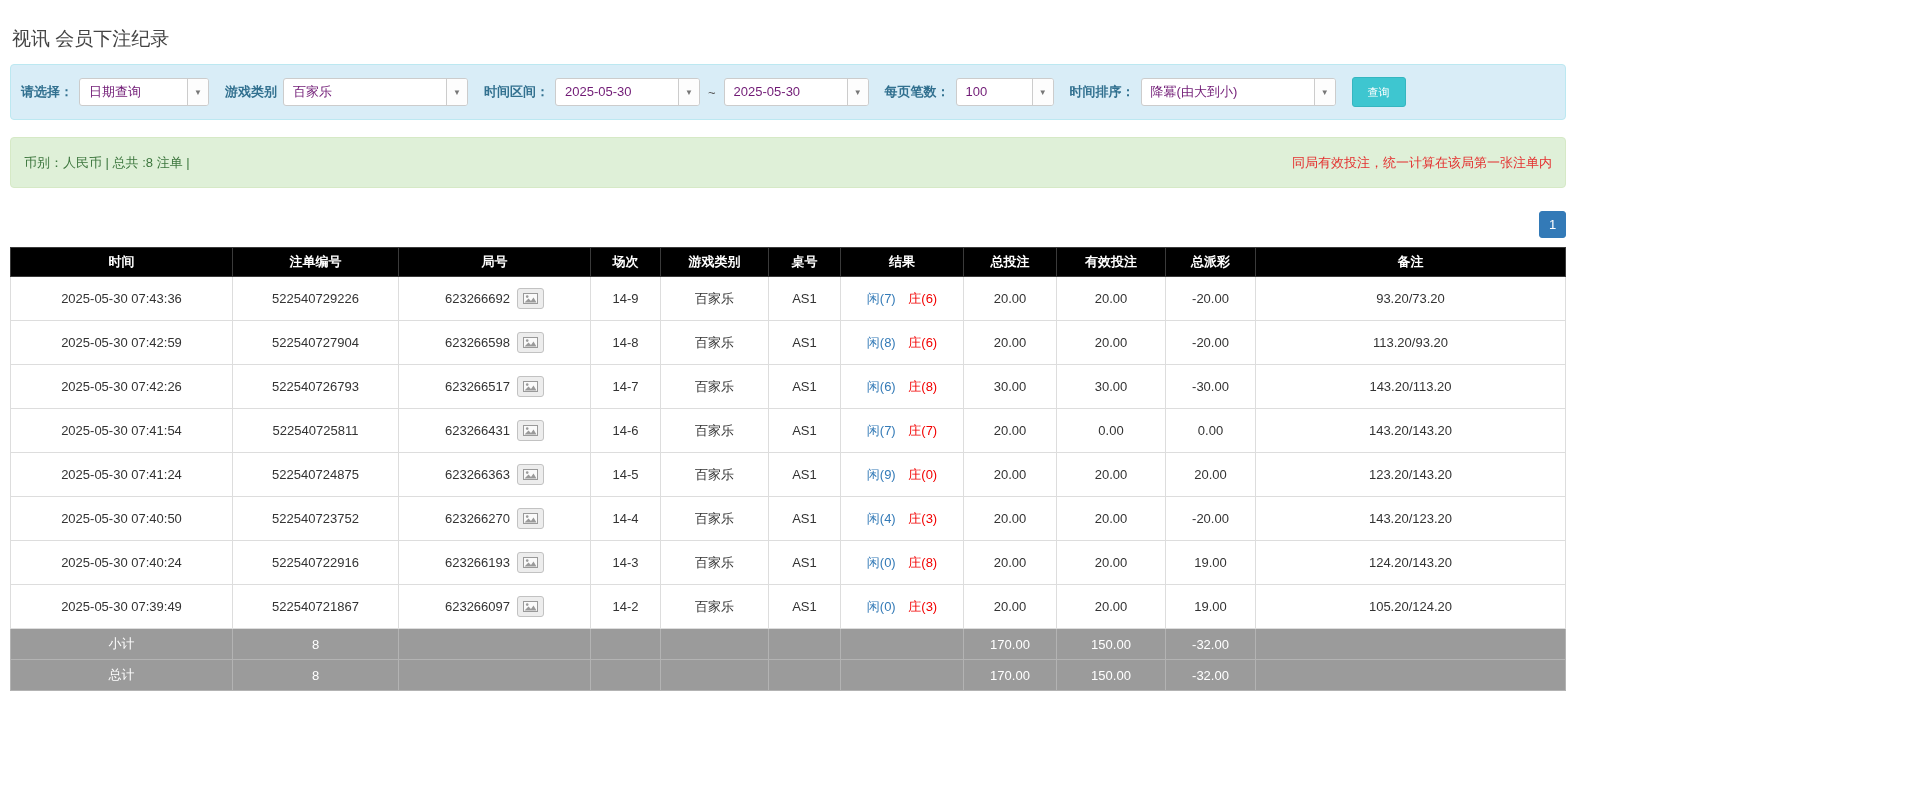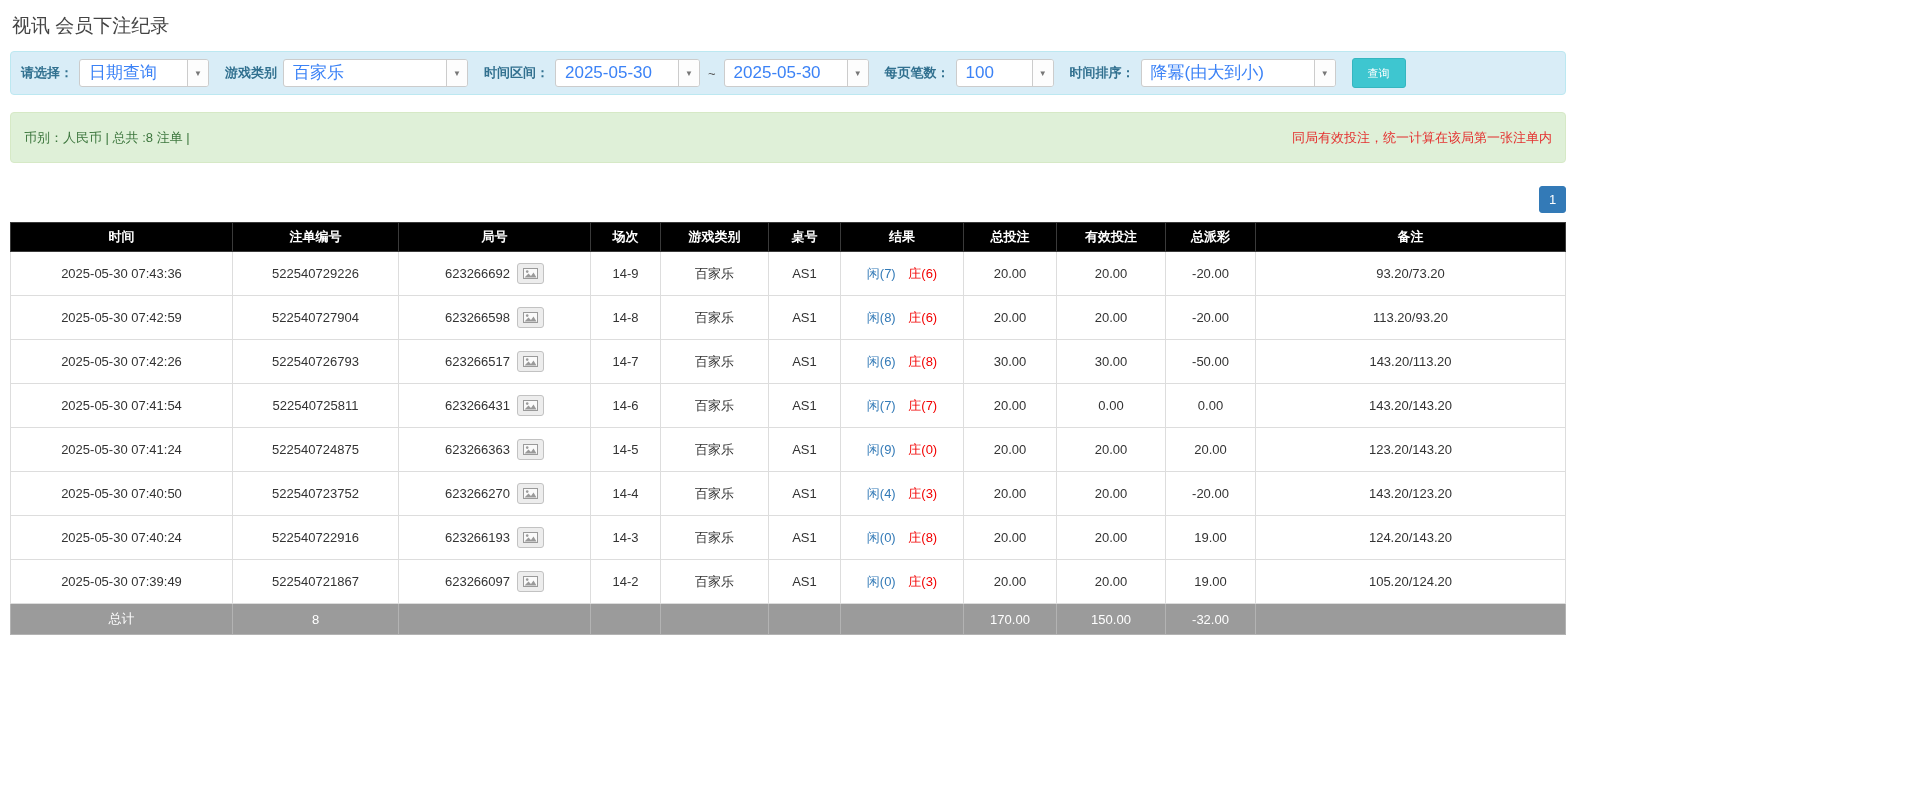--- a/index.html
+++ b/index.html
@@ -1,34 +1,34 @@
 <!DOCTYPE html>
 <html><head>
 <meta charset="utf-8">
 <style>
   * { box-sizing: border-box; margin: 0; padding: 0; }
   html, body { width: 1906px; height: 791px; background: #fff; overflow: hidden; }
   body { font-family: "Liberation Sans", "DejaVu Sans", sans-serif; font-size: 13px; color: #333; }
 
   .container { width: 1556px; margin-left: 10px; }
 
-  .page-title { font-size: 19px; font-weight: 500; color: #444; padding: 13px 0 12px 2px; }
+  .page-title { font-size: 19px; font-weight: 500; color: #444; padding: 26px 0 12px 2px; }
 
   
   .filter-bar {
     background: #d9edf7; border: 1px solid #bce8f1; border-radius: 4px;
-    height: 44px; display: flex; align-items: center; padding: 0 10px; gap: 6px;
+    height: 56px; display: flex; align-items: center; padding: 0 10px; gap: 6px;
   }
   .filter-label { color: #31708f; font-weight: bold; font-size: 13px; margin-left: 10px; white-space: nowrap; }
   .filter-label:first-child { margin-left: 0; }
   .select {
     display: flex; align-items: stretch; background: #fff; border: 1px solid #ccc;
     border-radius: 3px; height: 28px; cursor: pointer;
   }
-  .select-value { padding: 0 9px; line-height: 26px; font-size: 17px; color: #3b82f6; white-space: nowrap; flex: 1; }
+  .select-value { padding: 0 9px; line-height: 26px; font-size: 13px; color: #701a75; white-space: nowrap; flex: 1; }
   .caret-box {
     width: 21px; border-left: 1px solid #ccc; display: flex; align-items: center;
     justify-content: center; color: #777; font-size: 8px; background: #fdfdfd;
     border-radius: 0 2px 2px 0;
   }
   .w130 { width: 130px; } .w185 { width: 185px; } .w145 { width: 145px; }
   .w98  { width: 98px;  } .w195 { width: 195px; }
   .tilde { color: #555; margin: 0 2px; }
   .btn-search {
     background: #3ec6d0; color: #fff; border: 1px solid #35b6c0; border-radius: 3px;
@@ -237,21 +237,21 @@
           </td>
           <td>14-7</td>
           <td>百家乐</td>
           <td>AS1</td>
           <td>
             <span class="res-player">闲(6)</span>
             <span class="res-banker">庄(8)</span>
           </td>
           <td class="blue">30.00</td>
           <td>30.00</td>
-          <td class="neg">-50.00</td>
+          <td class="neg">-30.00</td>
           <td>143.20/113.20</td>
         </tr>
 
         <tr>
           <td>2025-05-30 07:41:54</td>
           <td>522540725811</td>
           <td>
             <span class="round-wrap">
               <span>623266431</span>
               <button class="img-btn">
@@ -383,28 +383,41 @@
             <span class="res-banker">庄(3)</span>
           </td>
           <td class="blue">20.00</td>
           <td>20.00</td>
           <td>19.00</td>
           <td>105.20/124.20</td>
         </tr>
       </tbody>
     <tfoot>
       <tr class="footer-row">
-        <td>总计</td>
+        <td>小计</td>
         <td>8</td>
         <td></td>
           <td></td>
           <td></td>
         <td></td>
           <td></td>
         <td>170.00</td>
         <td>150.00</td>
         <td class="neg">-32.00</td>
         <td></td>
       </tr>
+      <tr class="footer-row">
+        <td>总计</td>
+        <td>8</td>
+        <td></td>
+          <td></td>
+          <td></td>
+        <td></td>
+          <td></td>
+        <td>170.00</td>
+        <td>150.00</td>
+        <td class="neg">-32.00</td>
+        <td></td>
+      </tr>
     </tfoot>
   </table>
 
 </div>
 
 </body></html>

